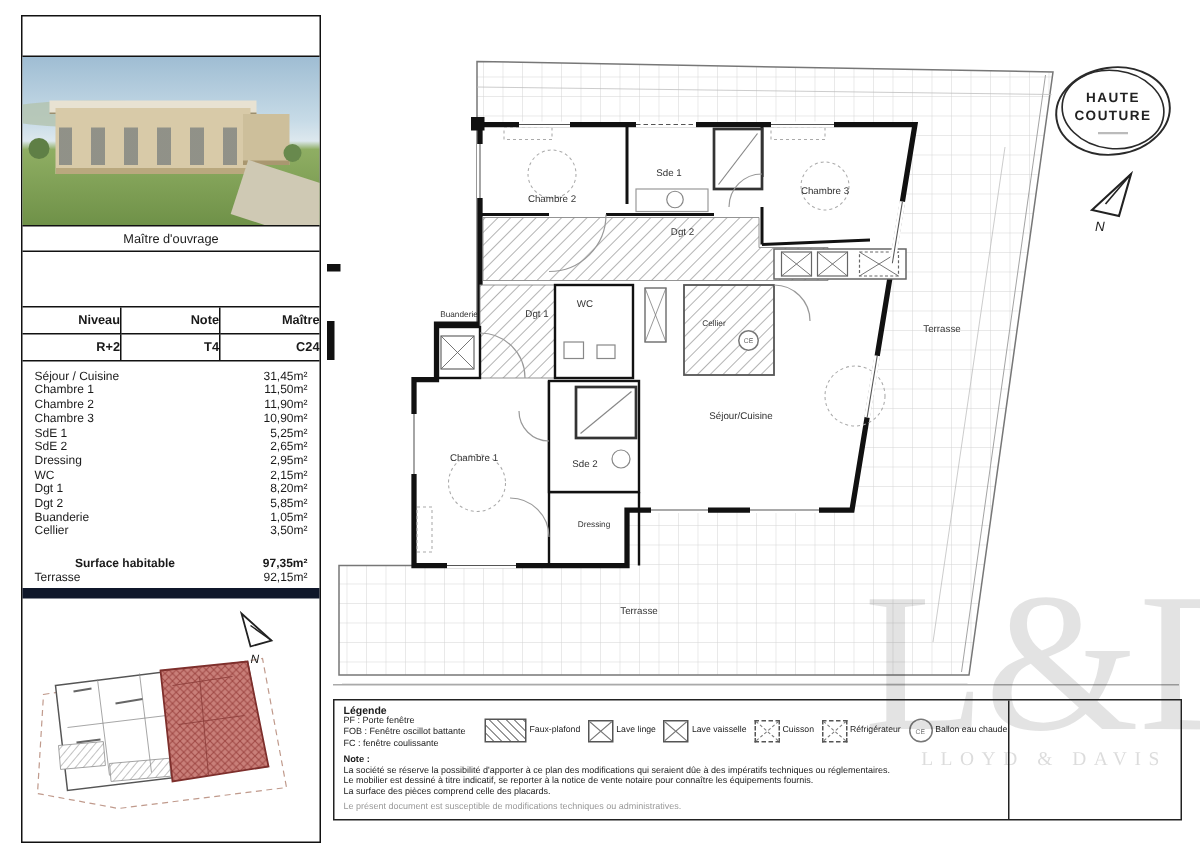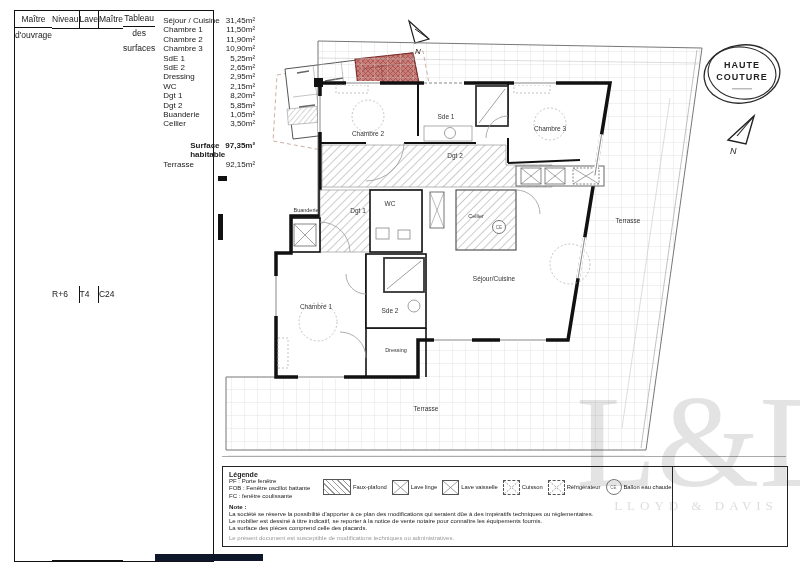--- a/index.html
+++ b/index.html
@@ -1,38 +1,38 @@
 <!DOCTYPE html>
 <html><head>
 <meta charset="utf-8">
 <style>
   html,body{margin:0;padding:0;background:#fff;}
   body{width:800px;height:565px;position:relative;overflow:hidden;
        font-family:"Liberation Sans",sans-serif;color:#1a1a1a;}
   .abs{position:absolute;}
   
   .sidebar{left:14px;top:10px;width:198px;height:550px;border:1px solid #111;
-           display:flex;background:#fff;}
+           display:flex;flex-direction:column;background:#fff;}
   .sb-top{height:26px;border-bottom:1px solid #111;}
   .sb-photo{height:112px;position:relative;overflow:hidden;border-bottom:1px solid #111;
             background:linear-gradient(180deg,#9fbdd3 0%,#c7dbe7 38%,#dde8ee 50%,#8fae63 55%,#6f9148 100%);}
   .ph-hill{position:absolute;left:-10%;top:26%;width:70%;height:16%;background:#b3c3ae;border-radius:50%;opacity:.8;}
   .ph-bldg{position:absolute;left:11%;top:30%;width:66%;height:40%;background:#d8caa8;box-shadow:inset 0 -4px 0 #b9a87e;}
   .ph-roof{position:absolute;left:9%;top:26%;width:70%;height:7%;background:#e8e2d2;border-bottom:1px solid #9c8f6f;}
   .ph-win{position:absolute;left:12%;top:42%;width:64%;height:22%;
           background:repeating-linear-gradient(90deg,#56636e 0 9px,rgba(0,0,0,0) 9px 22px);opacity:.55;}
   .ph-wing{position:absolute;left:74%;top:34%;width:16%;height:30%;background:#cdbf9b;box-shadow:inset 0 -3px 0 #a99770;}
   .ph-tree1{position:absolute;left:2%;top:48%;width:14px;height:14px;border-radius:50%;background:#5f7f46;}
   .ph-tree2{position:absolute;left:88%;top:52%;width:12px;height:12px;border-radius:50%;background:#68894d;}
   .ph-path{position:absolute;right:-6%;bottom:-4%;width:34%;height:34%;background:#cfc9b4;transform:rotate(18deg);}
   .sb-caption{height:16px;line-height:16px;text-align:center;font-size:8.5px;border-bottom:1px solid #111;}
   .sb-logo{height:36px;border-bottom:1px solid #111;}
   .sb-table{display:grid;grid-template-columns:1fr 1fr 1fr;border-bottom:1px solid #111;}
   .sb-table .cell{border-right:1px solid #111;border-bottom:1px solid #111;height:17px;line-height:17px;
-                  text-align:left;font-size:8.5px;}
+                  text-align:right;font-size:8.5px;font-weight:bold;}
   .sb-table .cell:nth-child(3n){border-right:none;}
   .sb-table .cell.last{border-bottom:none;}
   .sb-subtitle{height:15px;line-height:15px;text-align:center;font-size:8.5px;border-bottom:1px solid #111;}
   .sb-surfaces{padding:5px 8px 2px 8px;font-size:8px;border-bottom:7px solid #0f172a;}
   .srow{display:flex;justify-content:space-between;line-height:9.4px;}
   .srow .v{}
   .totals{margin-top:12px;}
   .totals .bold{font-weight:bold;padding-left:27px;}
   .sb-keyplan{flex:1;position:relative;}
   .kp-n{position:absolute;left:152px;top:36px;font-size:8px;font-style:italic;}
@@ -92,27 +92,26 @@
     <div class="ph-win"></div>
     <div class="ph-wing"></div>
     <div class="ph-tree1"></div>
     <div class="ph-tree2"></div>
     <div class="ph-path"></div>
   </div>
   <div class="sb-caption">Maître d'ouvrage</div>
   <div class="sb-logo"></div>
   <div class="sb-table">
     <div class="cell">Niveau</div>
-    <div class="cell">Lave</div>
+    <div class="cell">Note</div>
     <div class="cell">Maître</div>
-    <div class="cell last">R+6</div>
+    <div class="cell last">R+2</div>
     <div class="cell last">T4</div>
     <div class="cell last">C24</div>
   </div>
-  <div class="sb-subtitle">Tableau des surfaces</div>
   <div class="sb-surfaces">
     <div class="srow">
         <span>Séjour / Cuisine</span>
         <span class="v">31,45m²</span>
       </div>
     <div class="srow">
         <span>Chambre 1</span>
         <span class="v">11,50m²</span>
       </div>
     <div class="srow">

